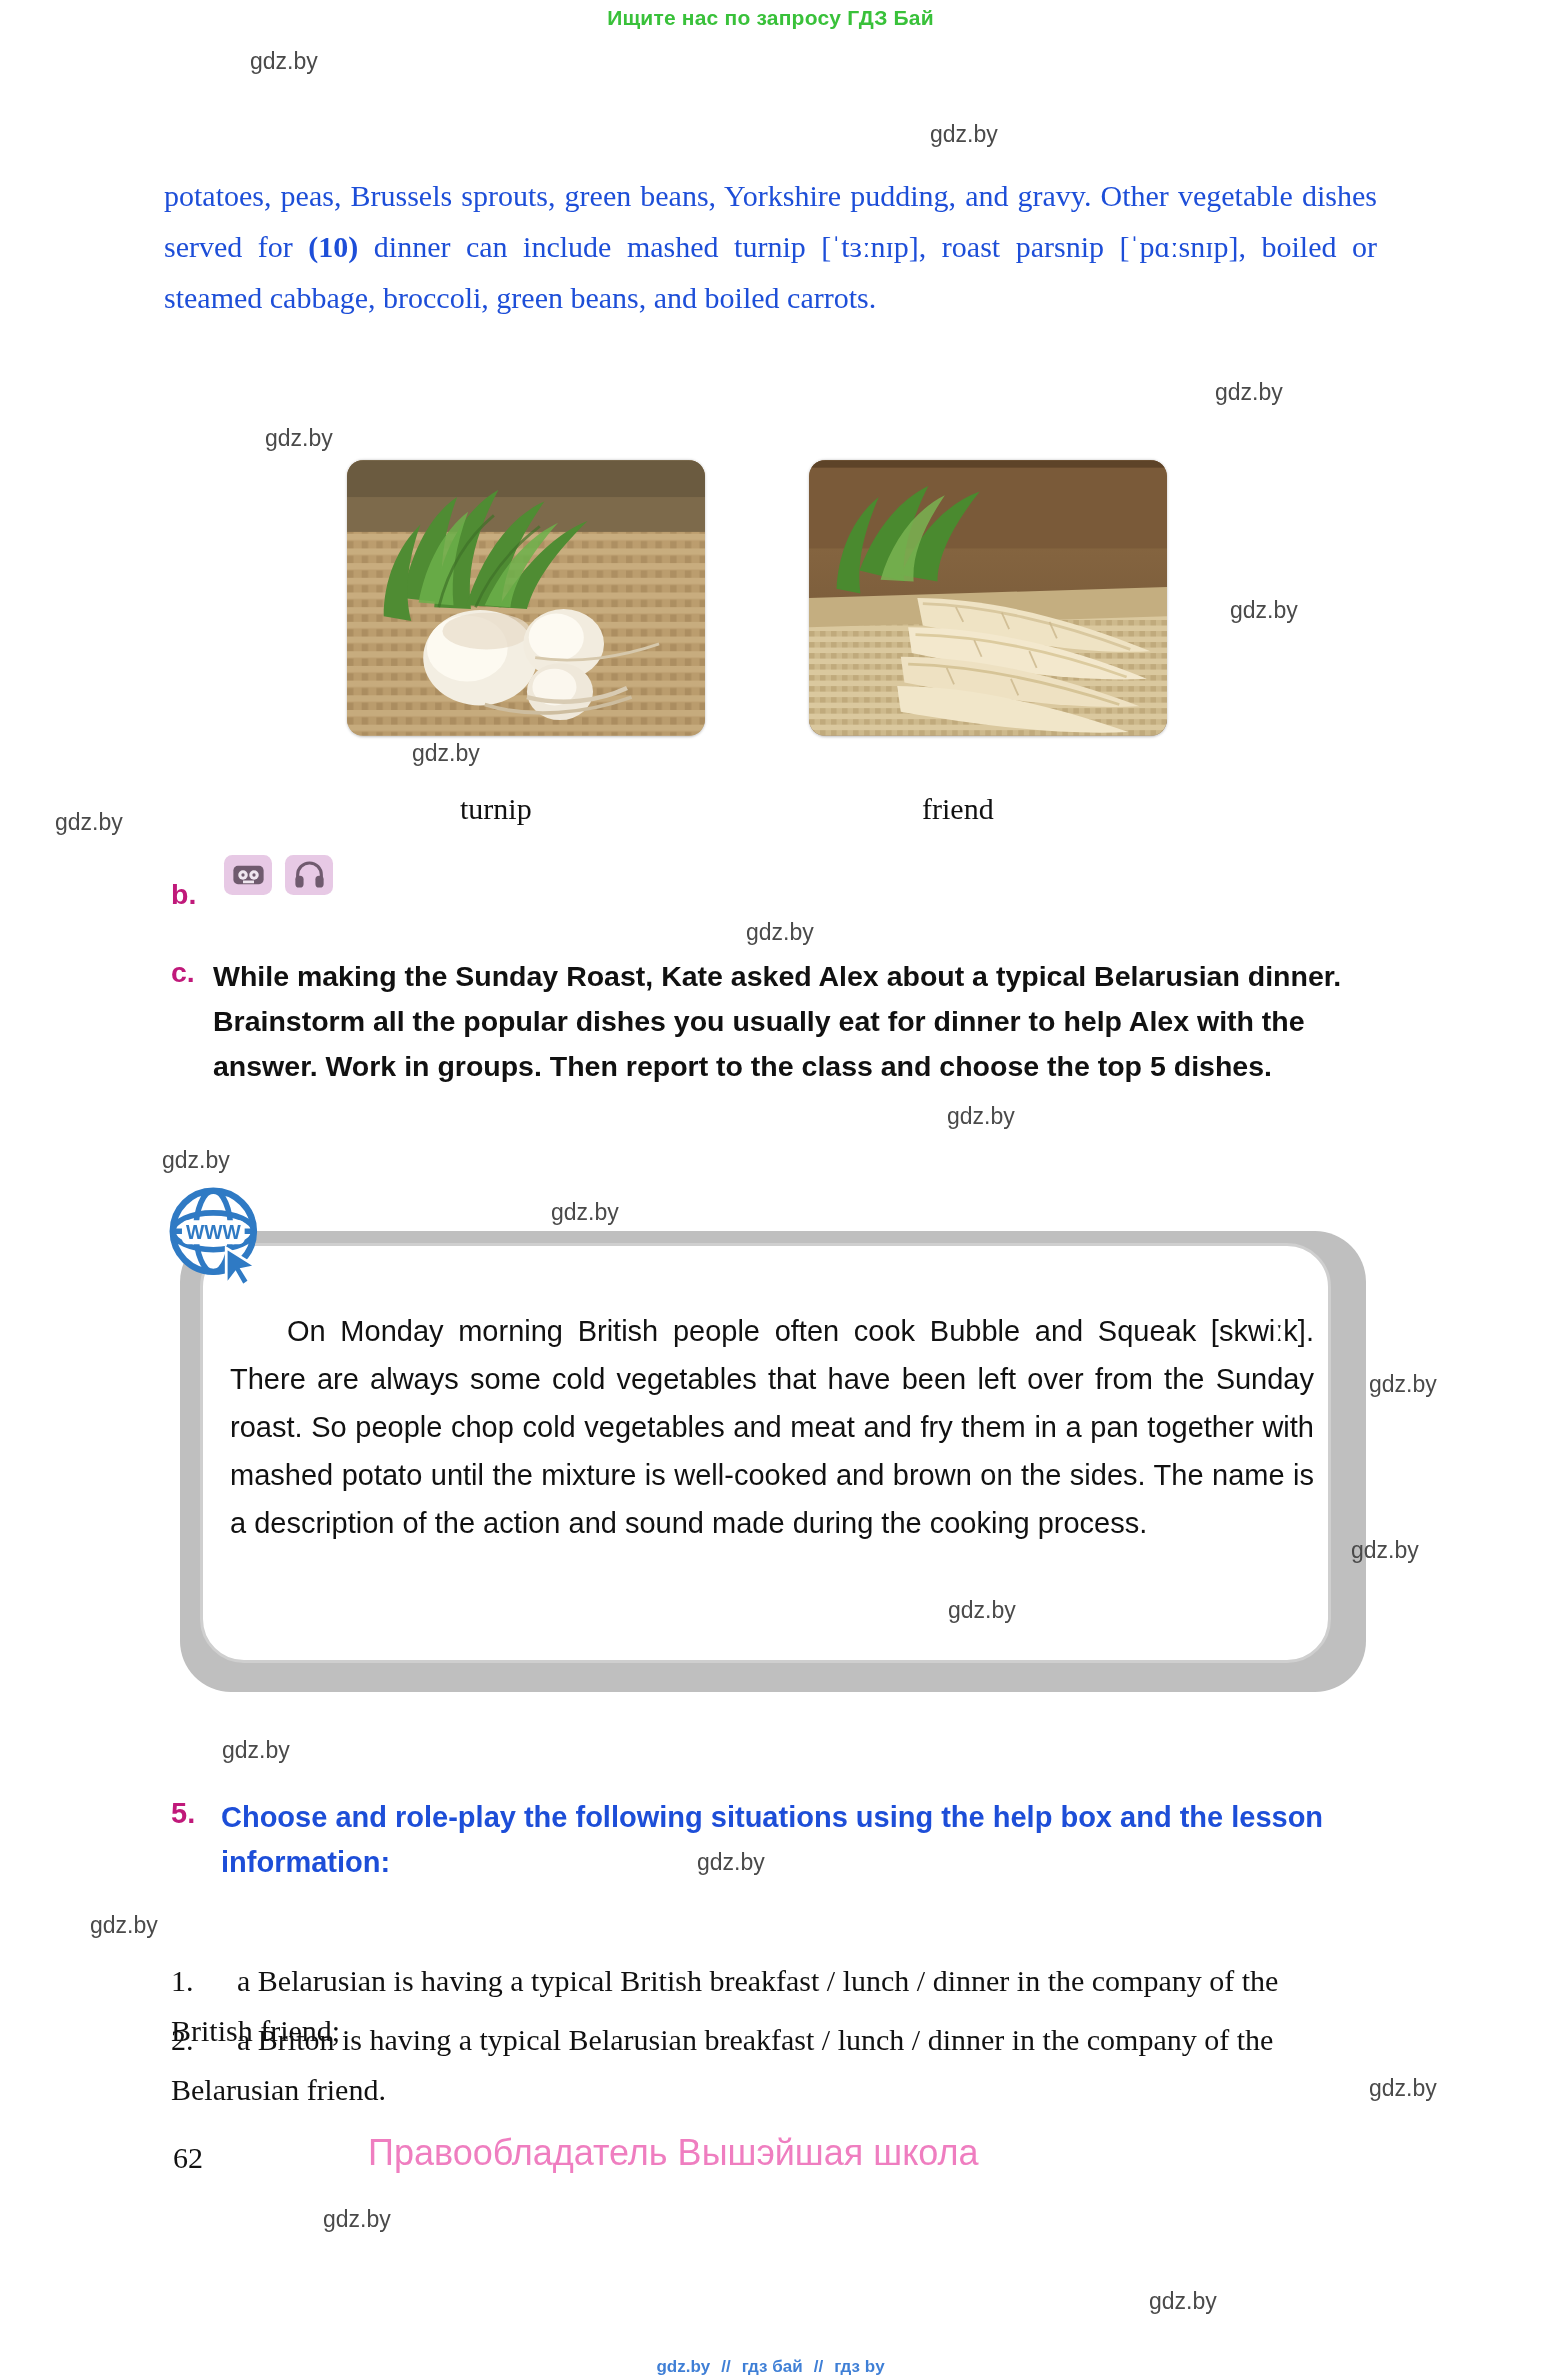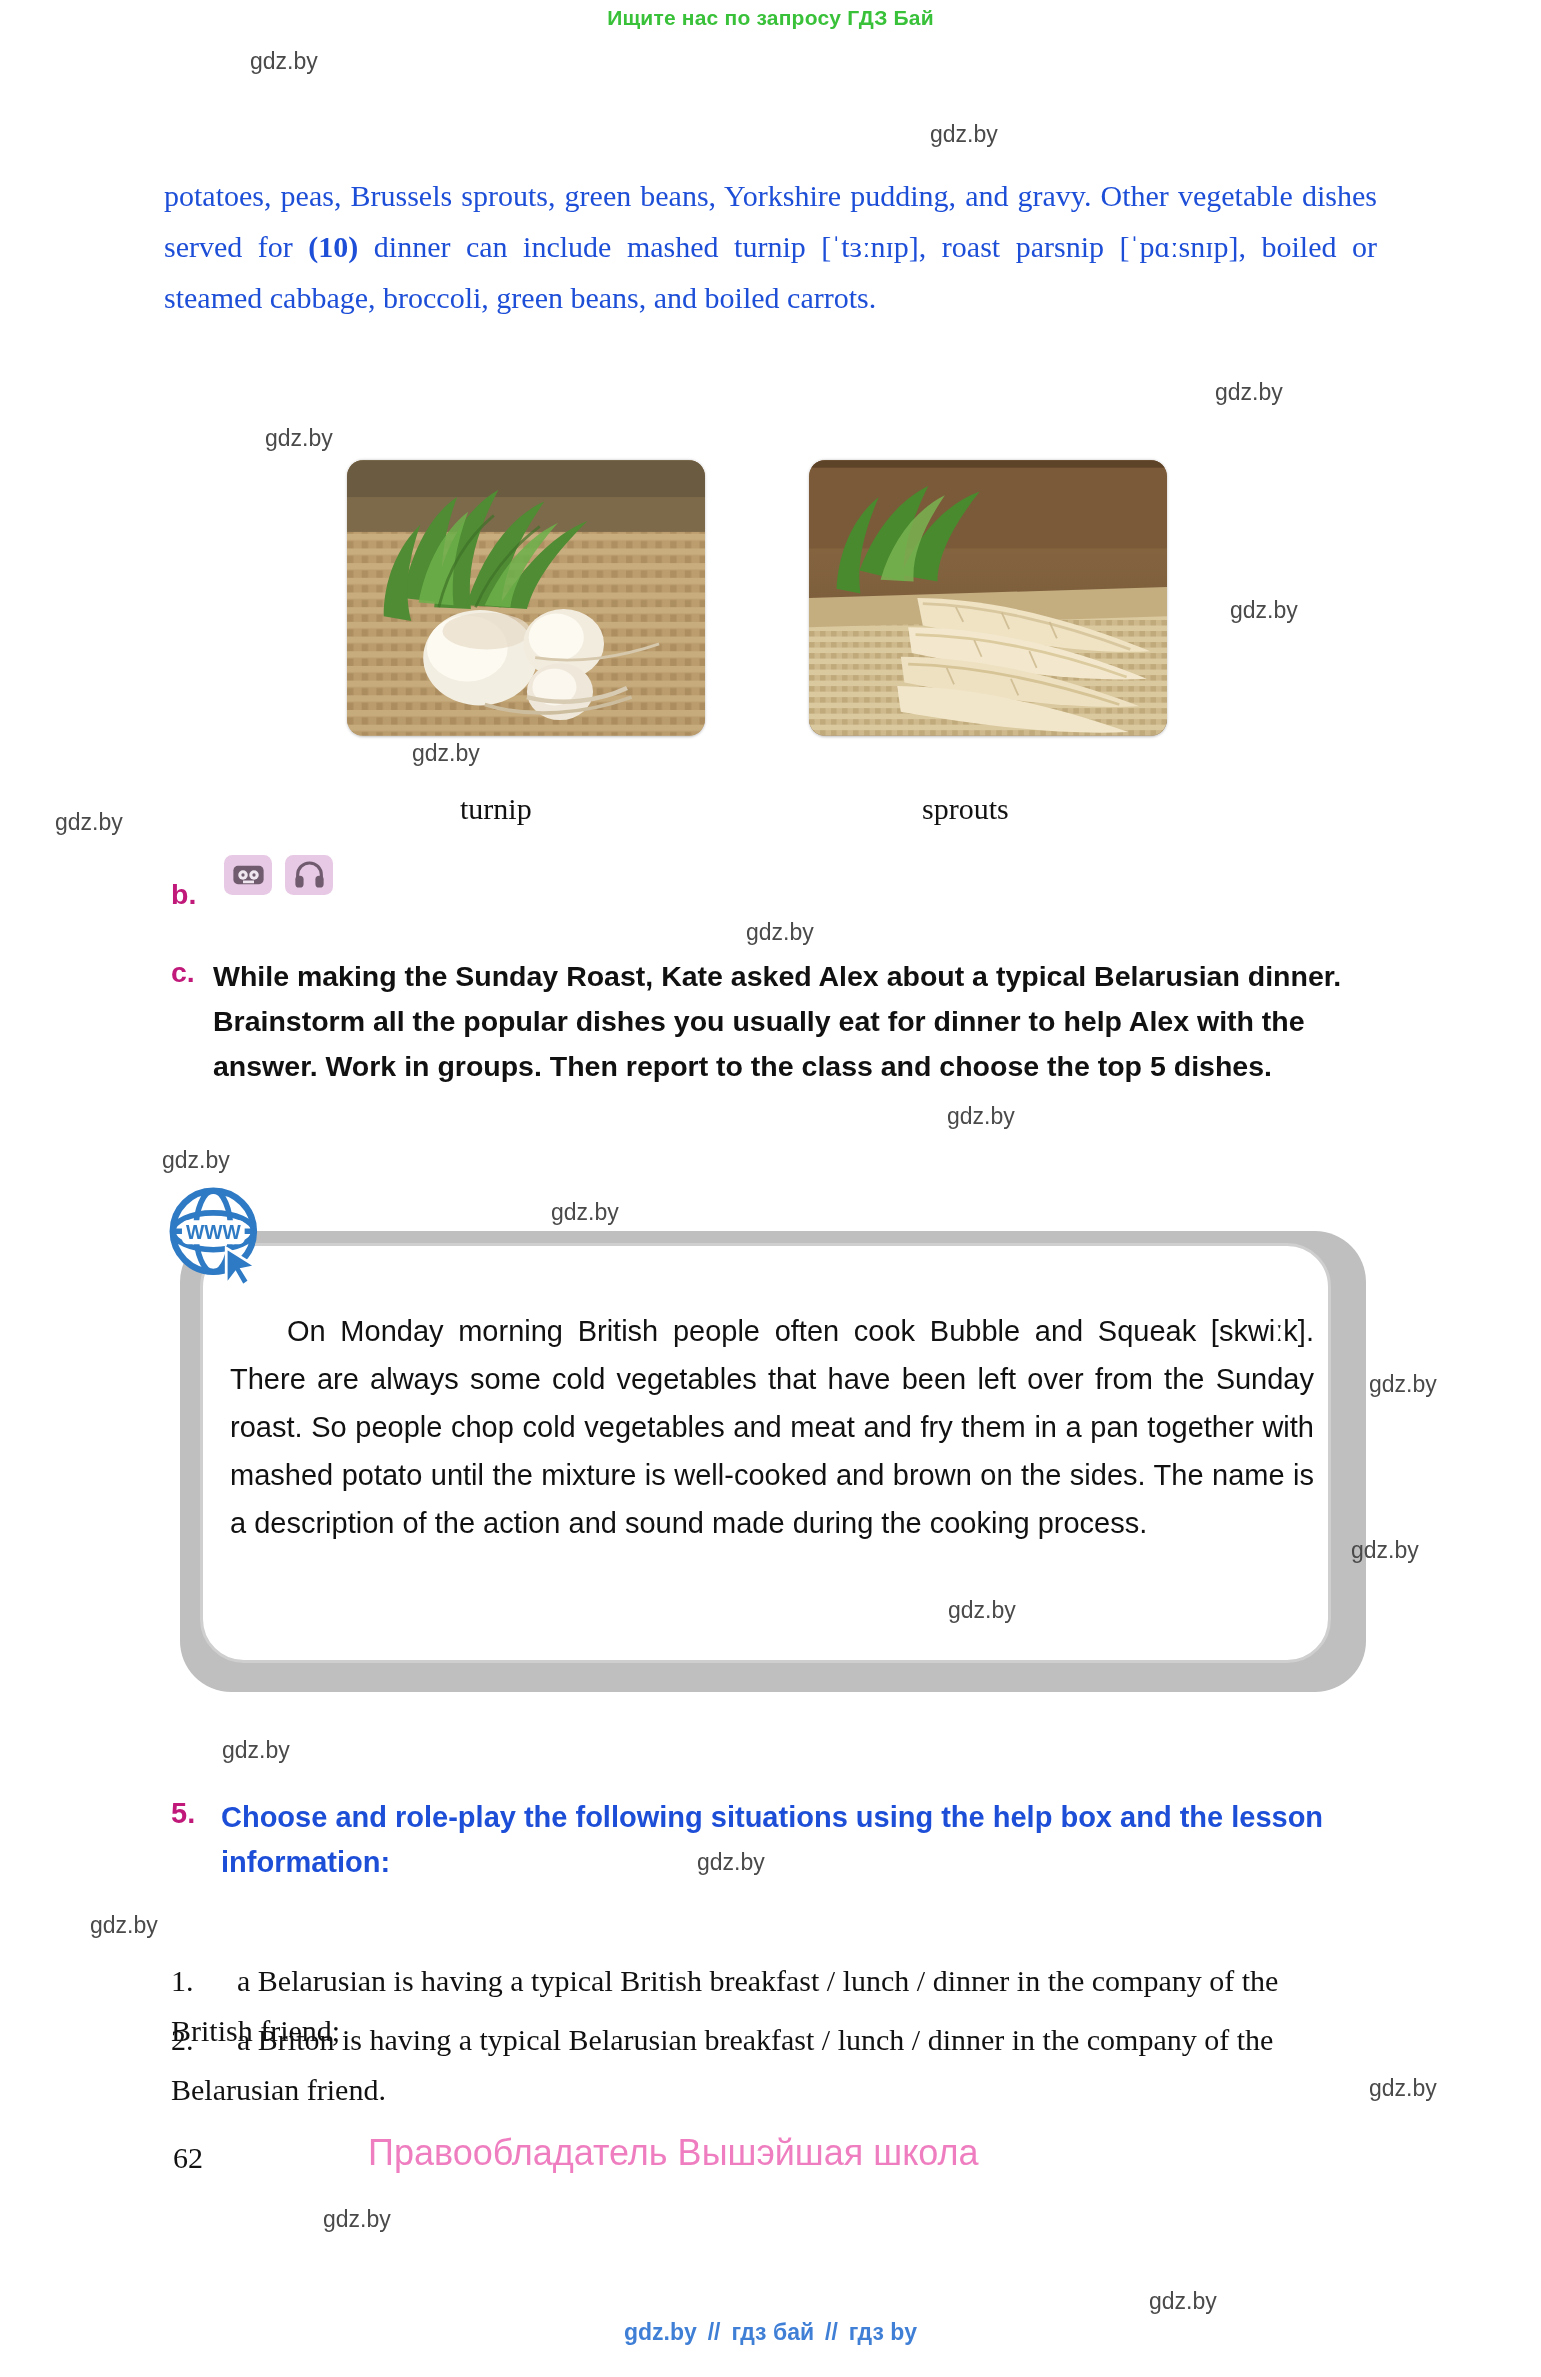--- a/index.html
+++ b/index.html
@@ -36,26 +36,26 @@
     width: 100%;
     text-align: center;
     font-family: "Liberation Sans", sans-serif;
     font-size: 21px;
     font-weight: bold;
     color: #39c13a;
     letter-spacing: 0.2px;
   }
   .bottom-banner {
     position: absolute;
-    bottom: 31px;
+    bottom: 0;
     left: 0;
     width: 100%;
     text-align: center;
     font-family: "Liberation Sans", sans-serif;
-    font-size: 23px;
+    font-size: 17px;
     font-weight: bold;
     color: #3f7fd6;
   }
   .bottom-banner span { margin: 0 5.5px; }
 
   
   .para {
     position: absolute;
     font-family: "Liberation Serif", serif;
     font-size: 30px;
@@ -305,21 +305,21 @@
           <path d="M262 176 L270 194"></path>
         <path d="M180 196 L188 214"></path>
           <path d="M240 208 L248 226"></path>
         <path d="M150 226 L158 244"></path>
           <path d="M220 238 L228 256"></path>
       </g>
     </svg>
   </div>
 
   <div class="cap cap-turnip">turnip</div>
-  <div class="cap cap-parsnip">sprouts</div>
+  <div class="cap cap-parsnip">friend</div>
 
   <div class="task-letter" style="left:171px; top:878px;">b.</div>
   <div class="icon-badge" style="left:224px; top:855px;">
     <svg width="33" height="26" viewBox="0 0 36 28" xmlns="http://www.w3.org/2000/svg">
       <rect x="1.5" y="4" width="33" height="20" rx="5" fill="#6f5a6e"></rect>
       <circle cx="12" cy="14" r="5.2" fill="#efe6ef"></circle>
       <circle cx="24" cy="14" r="5.2" fill="#efe6ef"></circle>
       <circle cx="12" cy="14" r="1.8" fill="#6f5a6e"></circle>
       <circle cx="24" cy="14" r="1.8" fill="#6f5a6e"></circle>
       <rect x="12" y="20" width="12" height="3" fill="#efe6ef"></rect>

